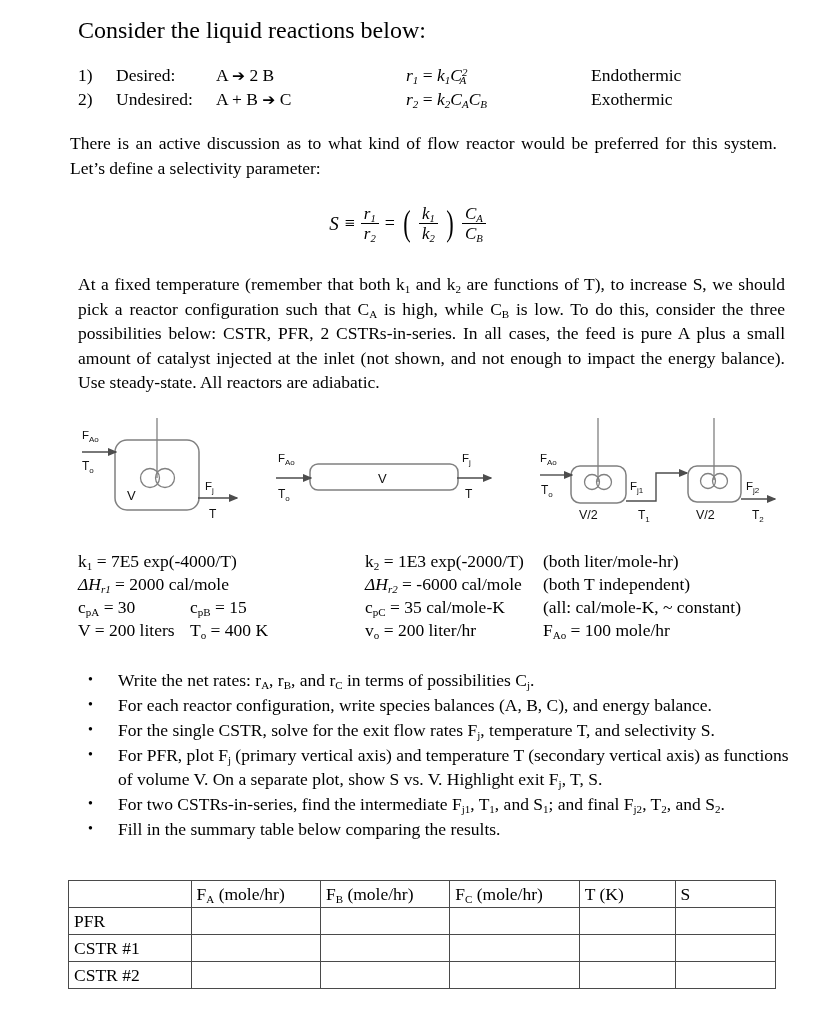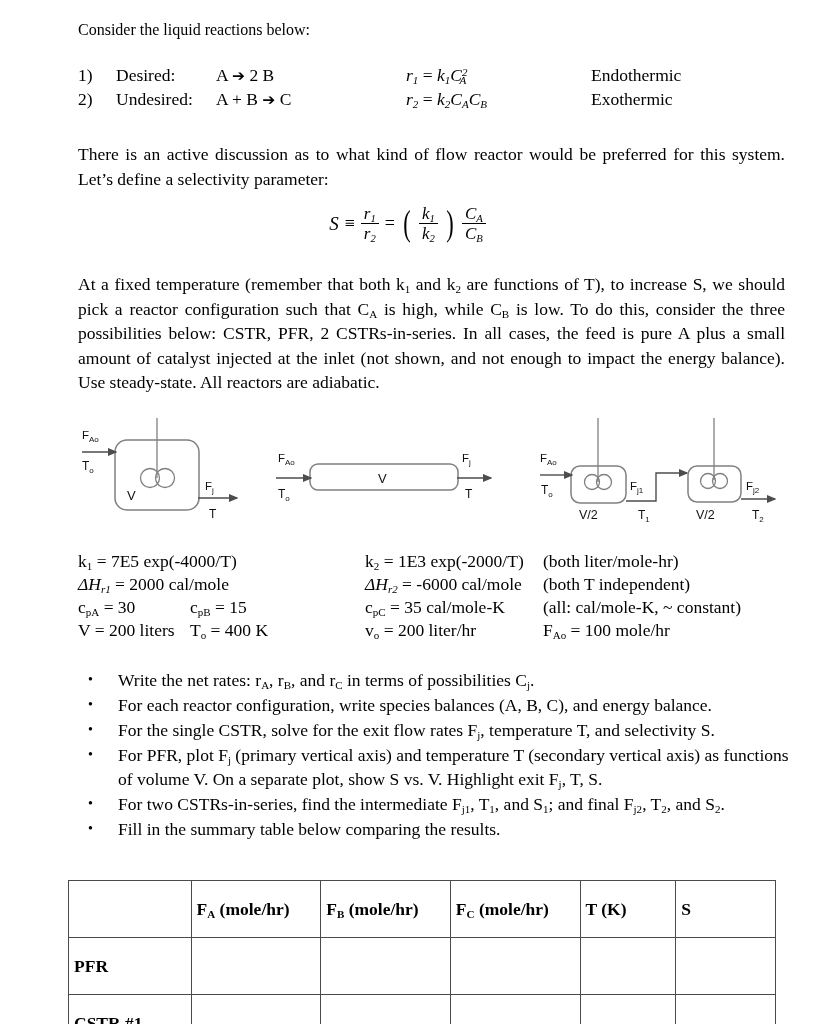--- a/index.html
+++ b/index.html
@@ -18,21 +18,21 @@
   .page {
     position: absolute;
     left: 0; top: 0;
     width: 815px;
     height: 1024px;
   }
   .intro {
     position: absolute;
     left: 78px;
     top: 18px;
-    font-size: 16px;
+    font-size: 24px;
     line-height: 24px;
   }
   
   .reactions {
     position: absolute;
     left: 78px;
     top: 64px;
     font-size: 17.5px;
     line-height: 23px;
   }
@@ -52,24 +52,23 @@
   }
   sub { vertical-align: -0.28em; }
   sup { vertical-align: 0.5em; }
   .para {
     position: absolute;
     font-size: 17.5px;
     line-height: 24.5px;
     text-align: justify;
   }
   #para-discussion {
-    left: 78px;
+    left: 70px;
     top: 131px;
     width: 707px;
-    margin-top: 11px;
   }
   #para-fixedtemp {
     left: 78px;
     top: 272px;
     width: 707px;
   }
   
   .sel-eq {
     position: absolute;
     left: 0;
@@ -154,23 +153,23 @@
     position: absolute;
     left: 68px;
     top: 880px;
     width: 708px;
     border-collapse: collapse;
     font-size: 17.5px;
   }
   .summary td, .summary th {
     border: 1.1px solid #4a4a4a;
     height: 24px;
-    padding: 16px 5px;
+    padding: 1px 5px;
     text-align: left;
-    font-weight: bold;
+    font-weight: normal;
     vertical-align: middle;
   }
   .summary .col-label { width: 124px; }
   .summary .col-fa { width: 128px; }
   .summary .col-fb { width: 128px; }
   .summary .col-fc { width: 128px; }
   .summary .col-t  { width: 96px; }
   .summary .col-s  { width: 104px; }
 </style>
 </head>

